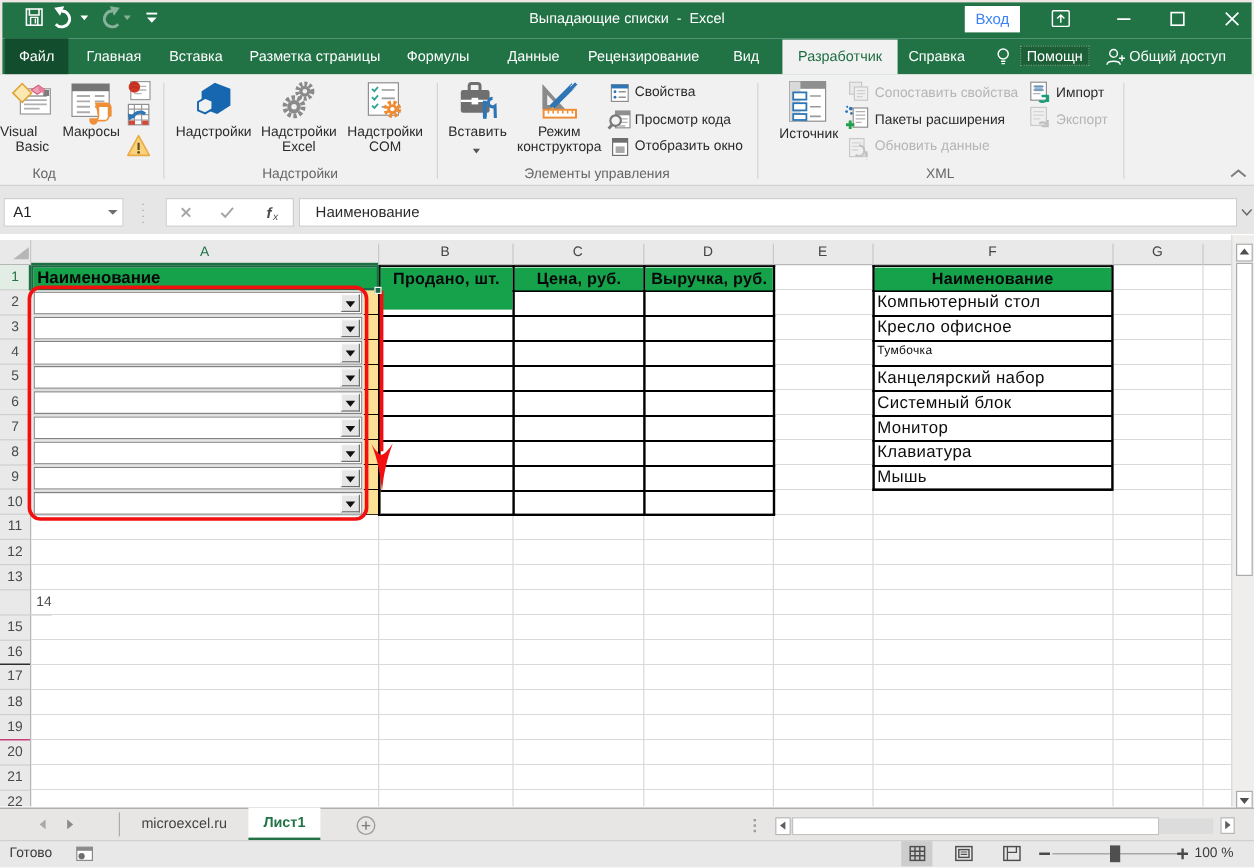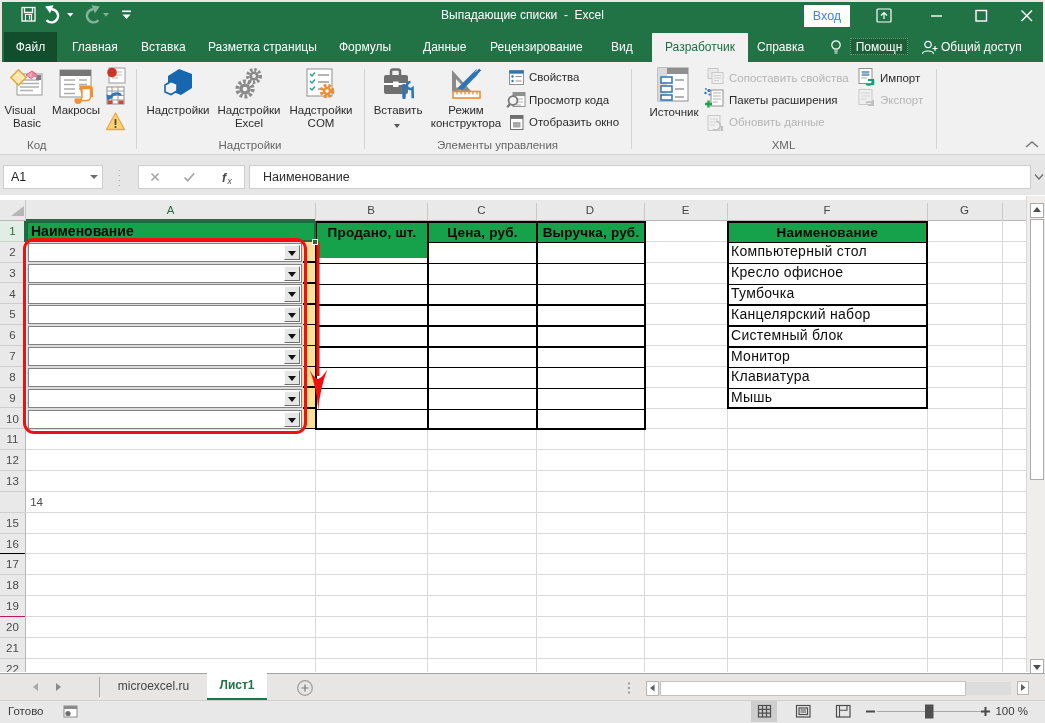--- a/index.html
+++ b/index.html
@@ -209,21 +209,21 @@
 <path d="M866 22 a5 5 0 0 0 7-1.5 M873 23 v-5 h-5" fill="none" stroke="#1b9e77" stroke-width="2"></path>
 <path d="M873 17.5 v5" stroke="#1b9e77" stroke-width="2.6"></path>
 <g opacity="0.55">
 <rect x="859" y="27.5" width="13" height="15" fill="#efefef" stroke="#a8a8a8"></rect>
 <g stroke="#bdbdbd" stroke-width="1.1">
         <path d="M861 31 h9 M861 34 h9 M861 37 h6"></path>
       </g>
 <path d="M866 41 a5 5 0 0 1 7 1 M873 38 v5 h-5" fill="none" stroke="#9a9a9a" stroke-width="2"></path>
 </g>
 </svg>
-<div class="abs" style="left:0px;top:104px;width:40px;text-align:center;color:#2b2b2b;font-size:11.5px;line-height:13px">Visual</div>
+<div class="abs" style="left:0px;top:104px;width:40px;color:#2b2b2b;font-size:11.5px;line-height:13px">Visual</div>
 <div class="abs" style="left:0px;top:117px;width:54px;text-align:center;color:#2b2b2b;font-size:11.5px;line-height:13px">Basic</div>
 <div class="abs" style="left:46px;top:104px;width:60px;text-align:center;color:#2b2b2b;font-size:11.5px;line-height:13px">Макросы</div>
 <div class="abs" style="left:141px;top:104px;width:74px;text-align:center;color:#2b2b2b;font-size:11.5px;line-height:13px">Надстройки</div>
 <div class="abs" style="left:212px;top:104px;width:74px;text-align:center;color:#2b2b2b;font-size:11.5px;line-height:13px">Надстройки</div>
 <div class="abs" style="left:212px;top:117px;width:74px;text-align:center;color:#2b2b2b;font-size:11.5px;line-height:13px">Excel</div>
 <div class="abs" style="left:284px;top:104px;width:74px;text-align:center;color:#2b2b2b;font-size:11.5px;line-height:13px">Надстройки</div>
 <div class="abs" style="left:284px;top:117px;width:74px;text-align:center;color:#2b2b2b;font-size:11.5px;line-height:13px">COM</div>
 <div class="abs" style="left:368px;top:104px;width:60px;text-align:center;color:#2b2b2b;font-size:11.5px;line-height:13px">Вставить</div>
 <div class="abs" style="left:436px;top:104px;width:60px;text-align:center;color:#2b2b2b;font-size:11.5px;line-height:13px">Режим</div>
 <div class="abs" style="left:426px;top:117px;width:80px;text-align:center;color:#2b2b2b;font-size:11.5px;line-height:13px">конструктора</div>
@@ -324,21 +324,21 @@
 <div class="abs" style="left:727px;top:221px;width:200px;height:187.6px;background-image:repeating-linear-gradient(to bottom,#000 0px,#000 1.5px,#fff 1.5px,#fff 20.84px);"></div>
 <div class="abs" style="left:727px;top:221px;width:2px;height:187.6px;background:#000"></div>
 <div class="abs" style="left:925.5px;top:221px;width:2px;height:187.6px;background:#000"></div>
 <div class="abs" style="left:727px;top:407.1px;width:200px;height:2px;background:#000"></div>
 <div class="abs" style="left:317px;top:222.6px;width:110px;height:35px;background:#15a24b;color:#080808;font-weight:bold;font-size:13.5px;letter-spacing:0.2px;text-align:center;line-height:19px">Продано, шт.</div>
 <div class="abs" style="left:429px;top:222.6px;width:107px;height:19.2px;background:#15a24b;color:#080808;font-weight:bold;font-size:13.5px;letter-spacing:0.2px;text-align:center;line-height:19px">Цена, руб.</div>
 <div class="abs" style="left:538px;top:222.6px;width:106px;height:19.2px;background:#15a24b;color:#080808;font-weight:bold;font-size:13.5px;letter-spacing:0.2px;text-align:center;line-height:19px">Выручка, руб.</div>
 <div class="abs" style="left:729px;top:222.6px;width:196.5px;height:19.2px;background:#15a24b;color:#080808;font-weight:bold;font-size:13.5px;letter-spacing:0.2px;text-align:center;line-height:19px">Наименование</div>
 <div class="abs" style="left:731px;top:243.3px;width:194px;height:17.8px;color:#0d0d0d;font-size:14px;letter-spacing:0.3px;line-height:16.8px">Компьютерный стол</div>
 <div class="abs" style="left:731px;top:264.2px;width:194px;height:17.8px;color:#0d0d0d;font-size:14px;letter-spacing:0.3px;line-height:16.8px">Кресло офисное</div>
-<div class="abs" style="left:731px;top:285.0px;width:194px;height:17.8px;color:#0d0d0d;font-size:14px;letter-spacing:0.3px;line-height:16.8px">Тумбочка</div>
+<div class="abs" style="left:731px;top:285.0px;width:194px;height:17.8px;color:#0d0d0d;font-size:10px;letter-spacing:0.3px;line-height:16.8px">Тумбочка</div>
 <div class="abs" style="left:731px;top:305.9px;width:194px;height:17.8px;color:#0d0d0d;font-size:14px;letter-spacing:0.3px;line-height:16.8px">Канцелярский набор</div>
 <div class="abs" style="left:731px;top:326.7px;width:194px;height:17.8px;color:#0d0d0d;font-size:14px;letter-spacing:0.3px;line-height:16.8px">Системный блок</div>
 <div class="abs" style="left:731px;top:347.5px;width:194px;height:17.8px;color:#0d0d0d;font-size:14px;letter-spacing:0.3px;line-height:16.8px">Монитор</div>
 <div class="abs" style="left:731px;top:368.4px;width:194px;height:17.8px;color:#0d0d0d;font-size:14px;letter-spacing:0.3px;line-height:16.8px">Клавиатура</div>
 <div class="abs" style="left:731px;top:389.2px;width:194px;height:17.8px;color:#0d0d0d;font-size:14px;letter-spacing:0.3px;line-height:16.8px">Мышь</div>
 <div class="abs" style="left:303px;top:241.8px;width:13.5px;height:187.6px;background:#fbe096;background-image:repeating-linear-gradient(to bottom,transparent 0,transparent 19.34px,#000 19.34px,#000 20.84px)"></div>
 <div class="abs" style="left:315px;top:221px;width:2px;height:208.4px;background:#000"></div>
 <div class="abs" style="left:28px;top:222.5px;width:286.5px;height:18px;background:#15a24b"></div>
 <div class="abs" style="left:26px;top:220.5px;width:290px;height:21.5px;border:2px solid #1b6b42"></div>
 <div class="abs" style="left:31px;top:222px;width:280px;height:19px;color:#080808;font-weight:bold;font-size:14px;line-height:19px">Наименование</div>

